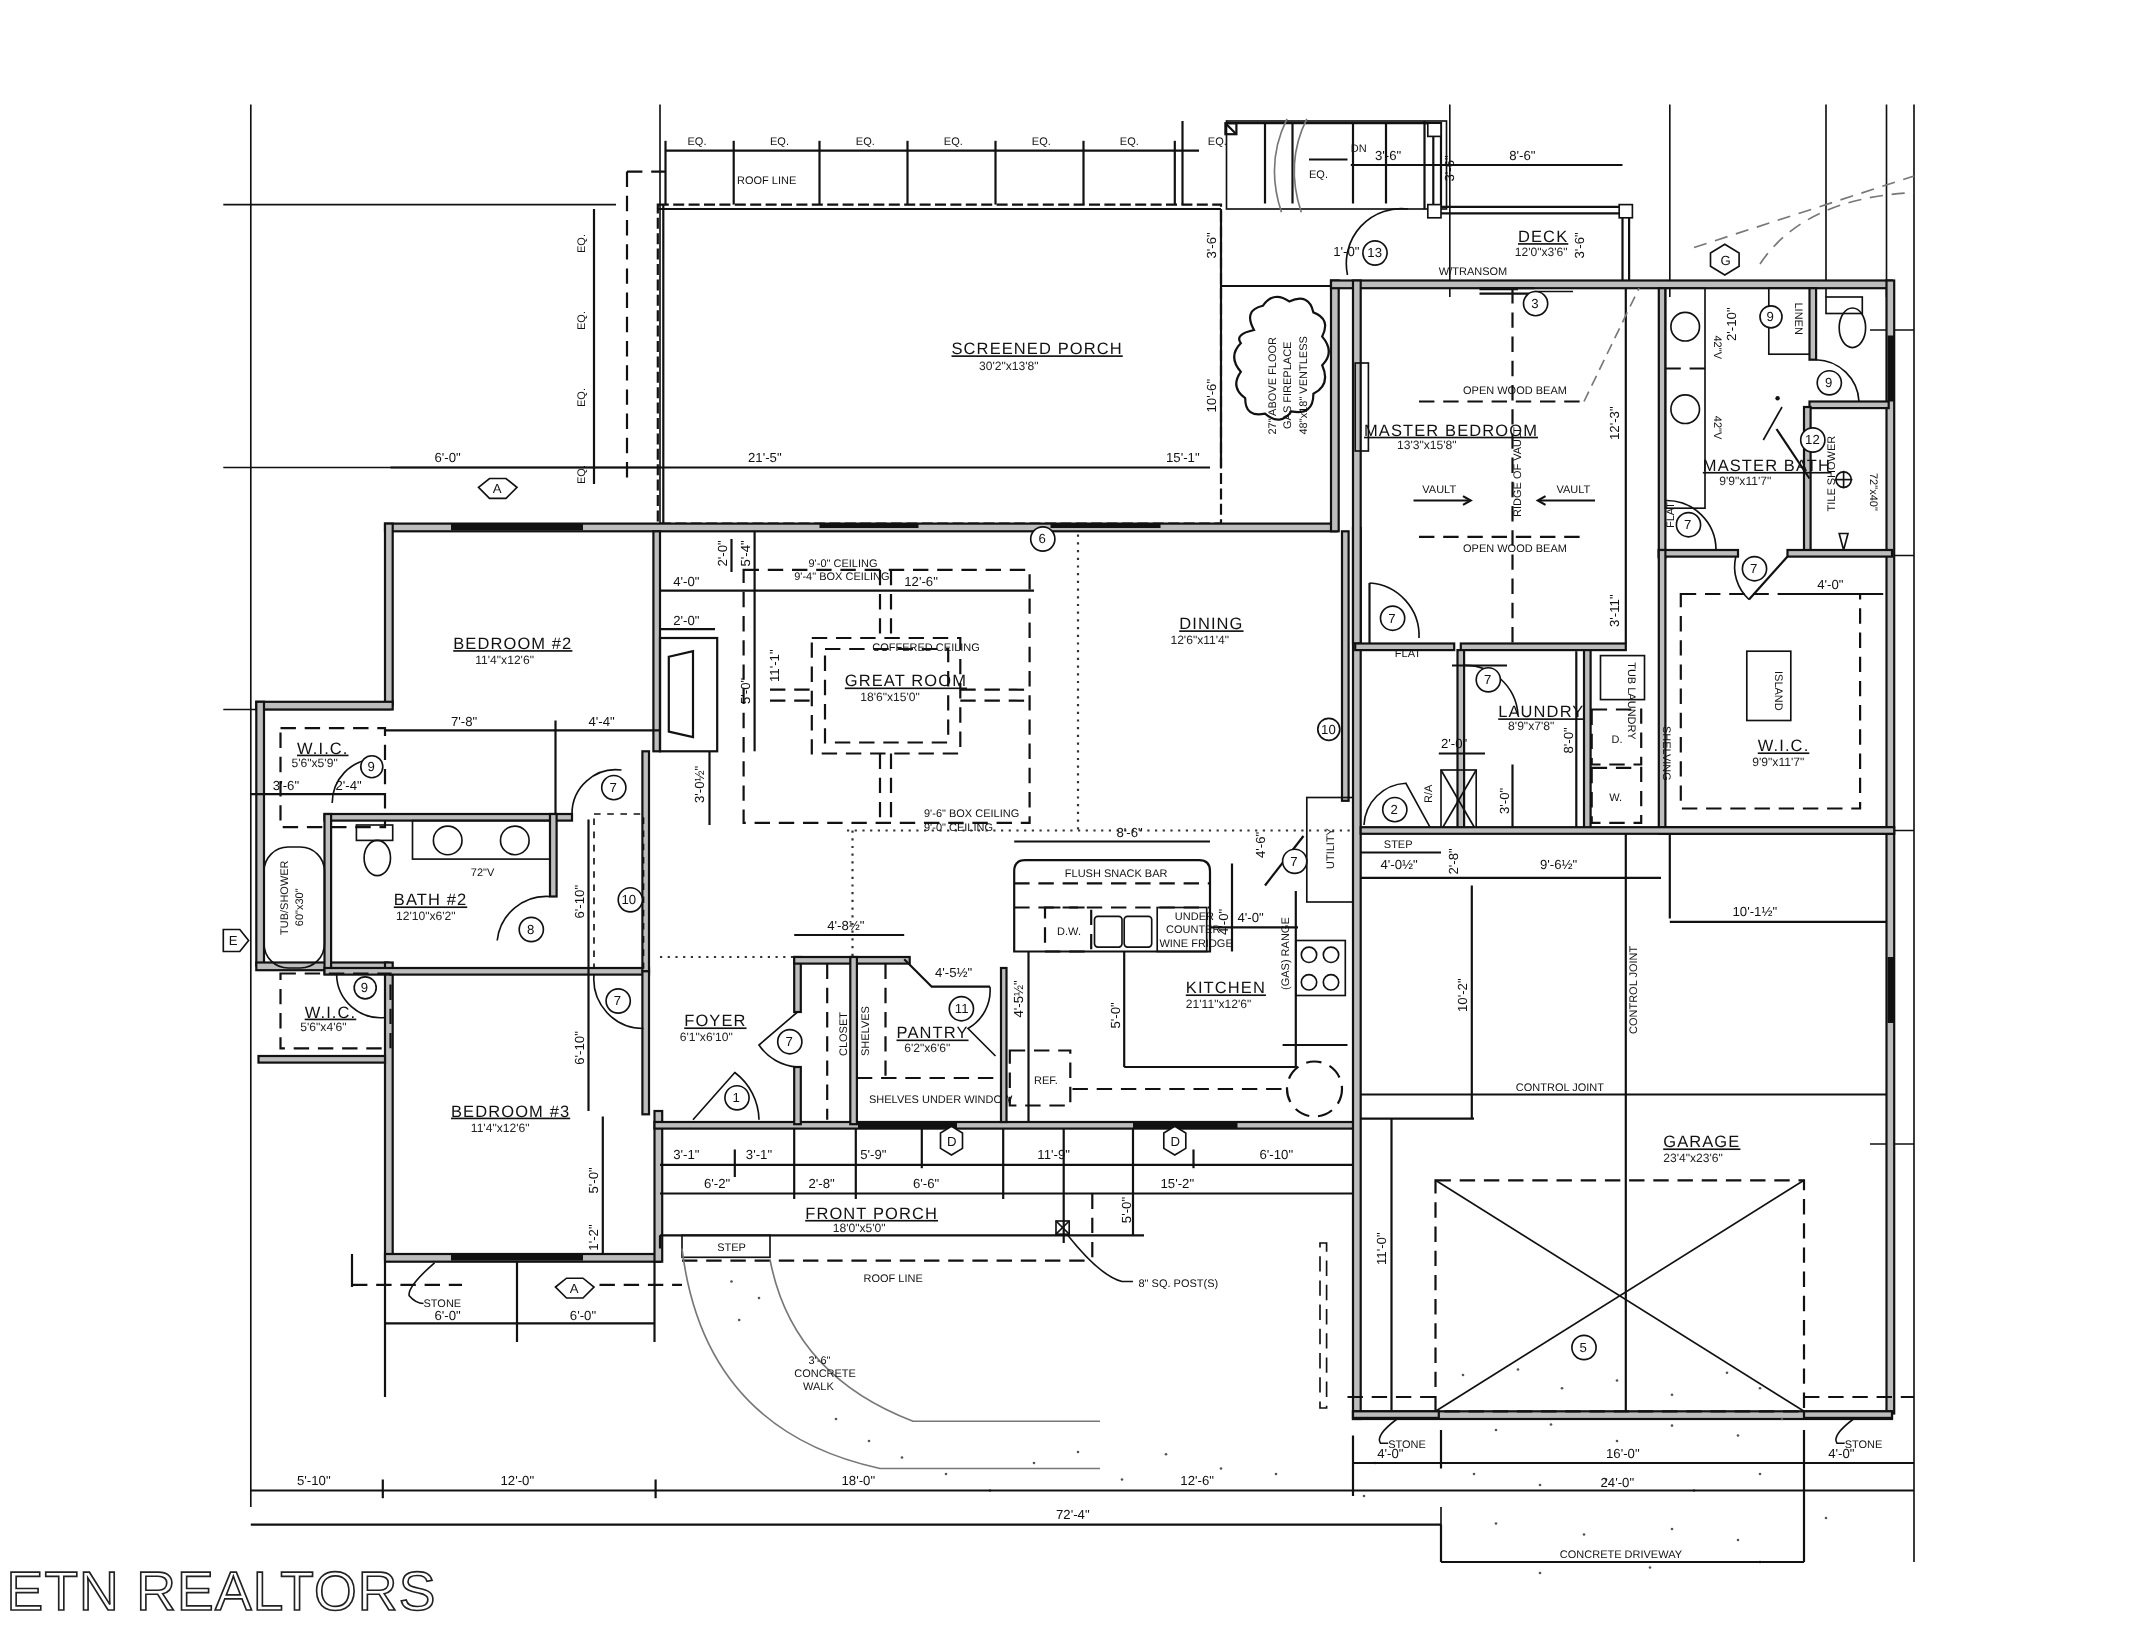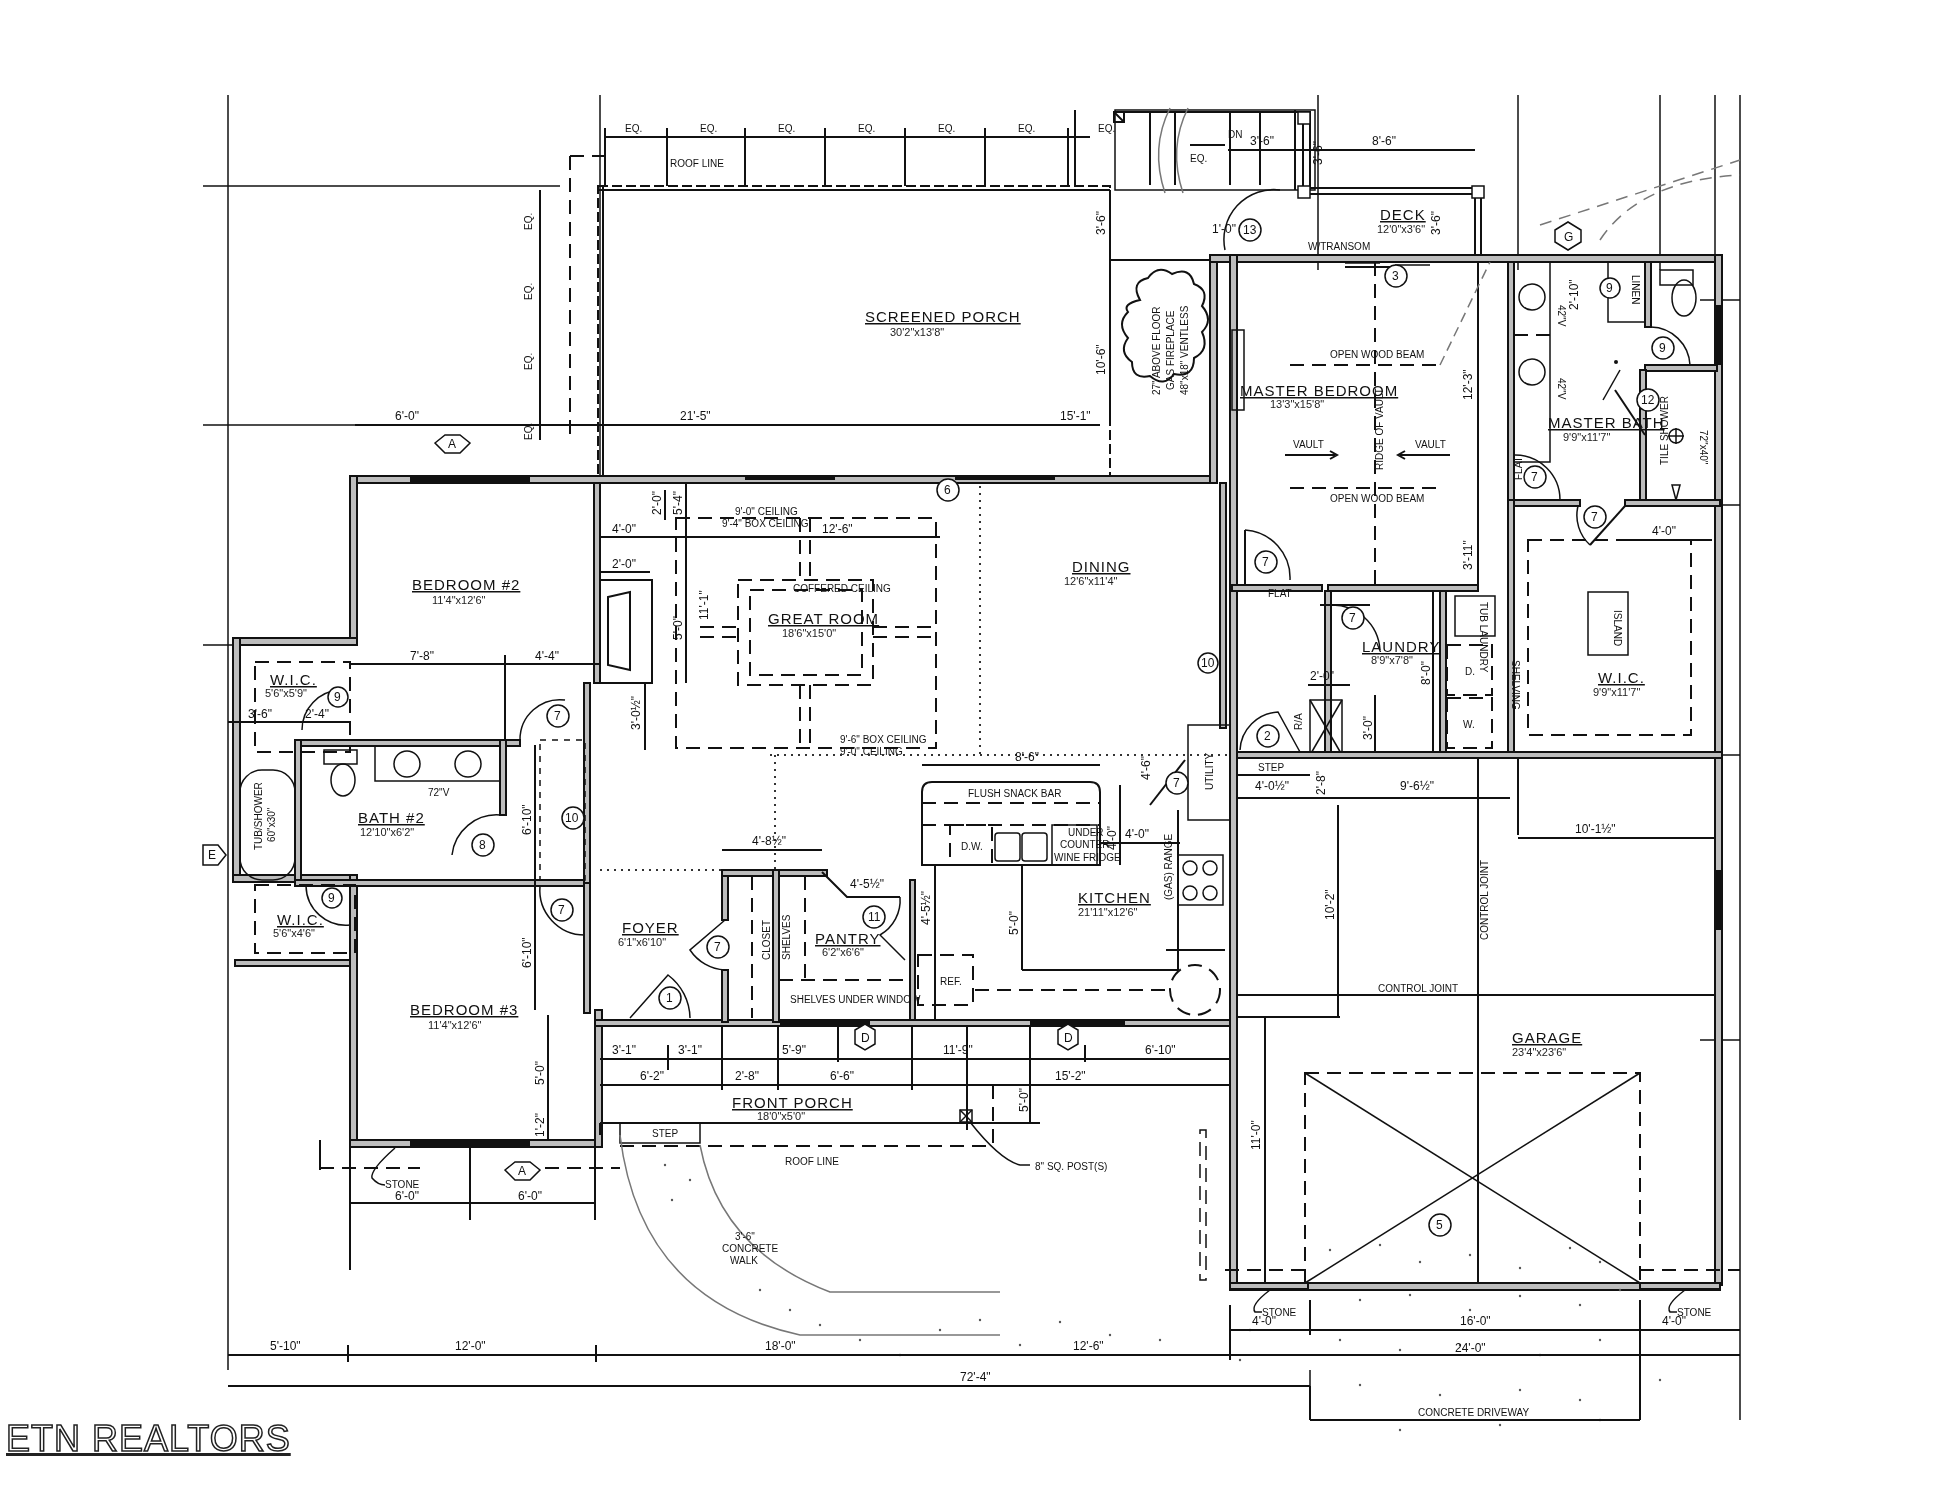--- a/index.html
+++ b/index.html
@@ -11,21 +11,21 @@
   .dash{stroke:#111;stroke-width:2;fill:none;stroke-dasharray:14 8;}
   .dot{stroke:#333;stroke-width:2;fill:none;stroke-dasharray:2 5;}
   .gray{stroke:#777;stroke-width:1.5;fill:none;}
   .win{fill:#111;}
   .room{font-family:"Liberation Sans",sans-serif;font-size:15px;fill:#111;text-decoration:underline;letter-spacing:1px;}
   .size{font-family:"Liberation Sans",sans-serif;font-size:11px;fill:#222;}
   .dim{font-family:"Liberation Sans",sans-serif;font-size:12px;fill:#111;}
   .note{font-family:"Liberation Sans",sans-serif;font-size:10px;fill:#111;}
   .tag{font-family:"Liberation Sans",sans-serif;font-size:12px;fill:#111;}
   .circ{fill:#fff;stroke:#111;stroke-width:1.5;}
-  #brand{position:absolute;left:6px;top:1418px;font-family:"Liberation Sans",sans-serif;font-size:36px;color:#fff;-webkit-text-stroke:1.5px #222;letter-spacing:1px;font-weight:300;text-decoration:underline;}
+  #brand{position:absolute;left:6px;top:1418px;font-family:"Liberation Sans",sans-serif;font-size:50px;color:#fff;-webkit-text-stroke:1.5px #222;letter-spacing:1px;font-weight:300;}
 </style>
 </head>
 <body>
 
 <svg id="plan" viewBox="0 0 1941 1500" xmlns="http://www.w3.org/2000/svg">
 
   <g>
     <line class="thin" x1="228" y1="95" x2="228" y2="1370"></line>
     <line class="thin" x1="600" y1="95" x2="600" y2="480"></line>
     <line class="thin" x1="203" y1="186" x2="560" y2="186"></line>

